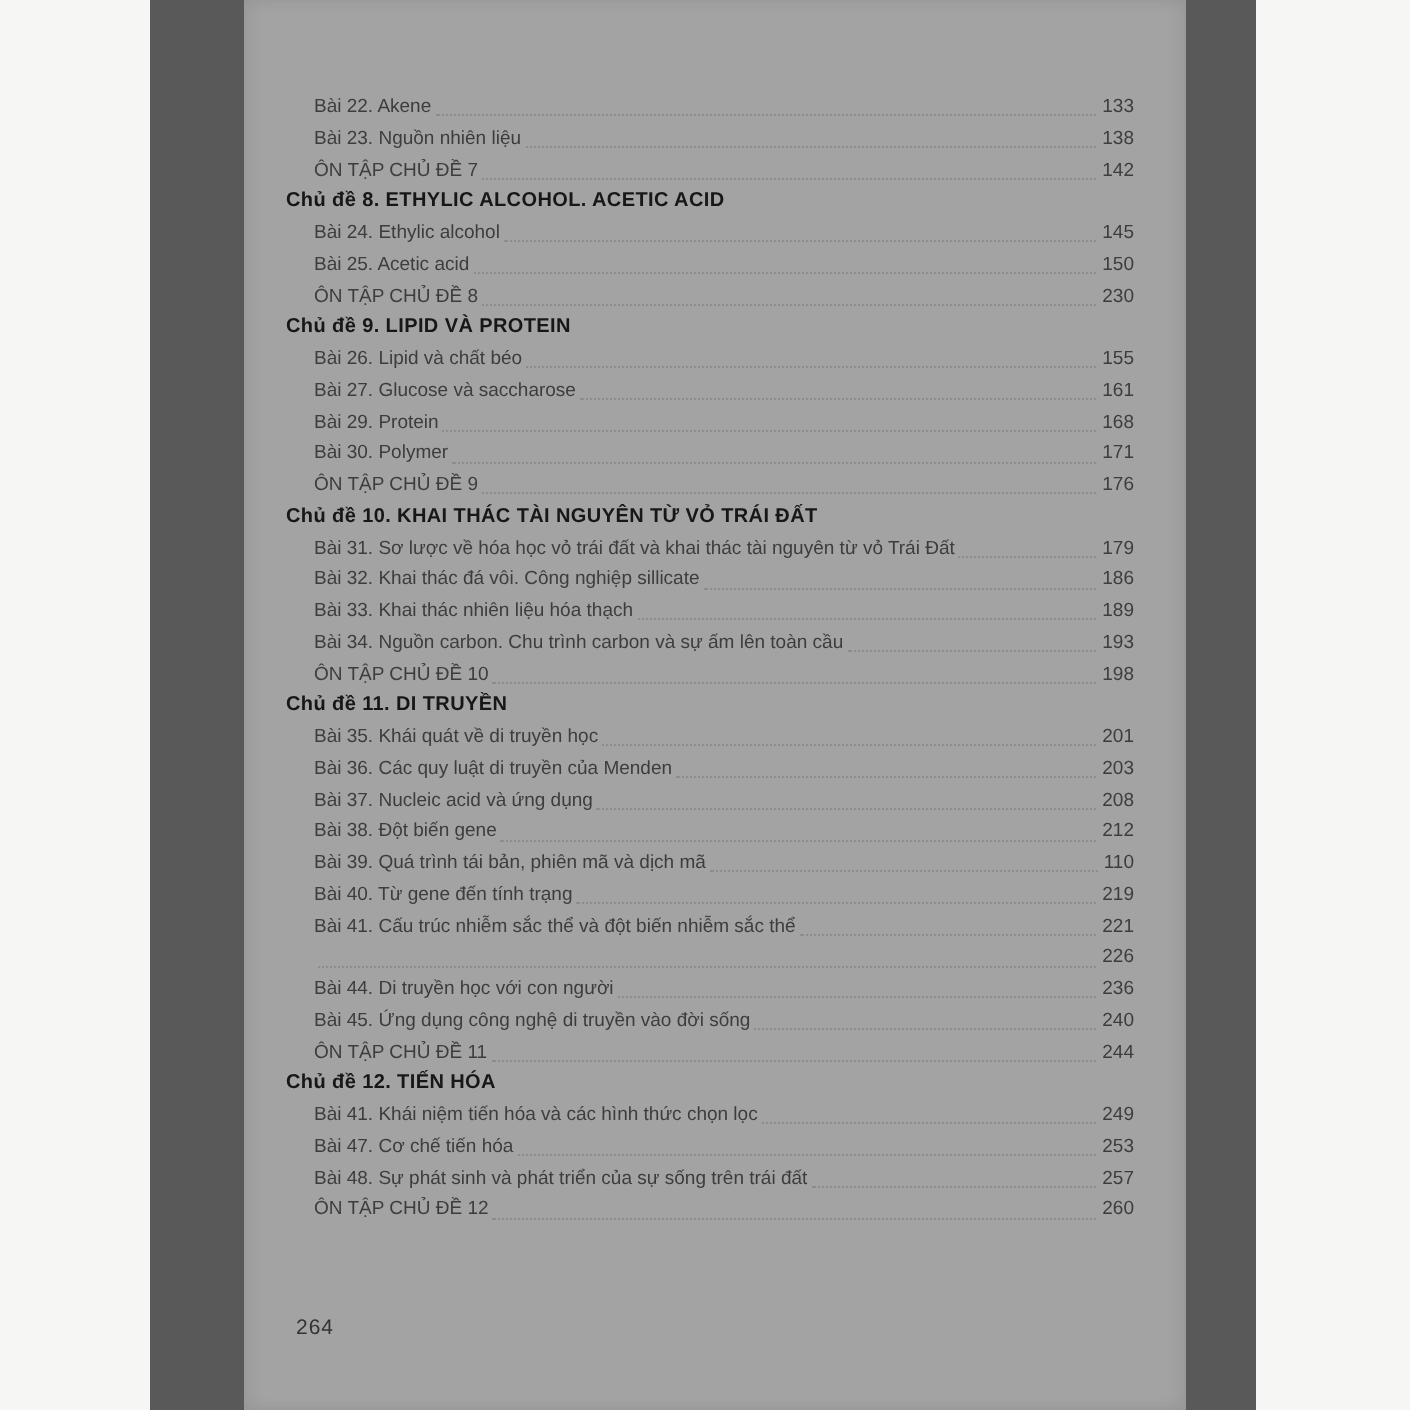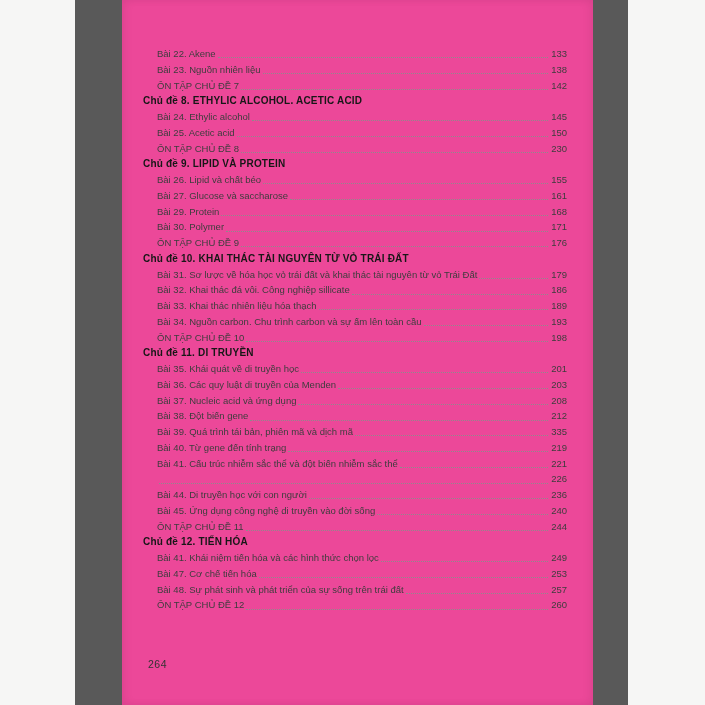--- a/index.html
+++ b/index.html
@@ -8,21 +8,21 @@
     background:#f5f5f4;
     font-family:"Liberation Sans", sans-serif;
     overflow:hidden;
   }
   .stage{position:relative;width:705px;height:705px;background:#f6f6f5;}
   .edge-bar{position:absolute;top:0;bottom:0;background:#595959;}
   .edge-bar.left{left:75px;width:47px;}
   .edge-bar.right{left:593px;width:35px;}
   .page{
     position:absolute;left:122px;top:0;width:471px;height:705px;
-    background:#ec4899;
+    background:#a3a3a3;
     box-shadow:inset 4px 0 8px rgba(0,0,0,0.05), inset -4px 0 8px rgba(0,0,0,0.05);
   }
   .toc{position:absolute;left:21px;top:46px;width:424px;}
   .row{
     display:flex;align-items:baseline;
     height:15.75px;line-height:15.75px;
     font-size:9.5px;color:#3d3d3d;
     white-space:nowrap;overflow:hidden;
   }
   .row.entry,.row.review{padding-left:14px;}
@@ -158,21 +158,21 @@
           <span class="pg">208</span>
         </div>
         <div class="row entry">
           <span class="t">Bài 38. Đột biến gene</span>
           <span class="leader"></span>
           <span class="pg">212</span>
         </div>
         <div class="row entry">
           <span class="t">Bài 39. Quá trình tái bản, phiên mã và dịch mã</span>
           <span class="leader"></span>
-          <span class="pg">335</span>
+          <span class="pg">110</span>
         </div>
         <div class="row entry">
           <span class="t">Bài 40. Từ gene đến tính trạng</span>
           <span class="leader"></span>
           <span class="pg">219</span>
         </div>
         <div class="row entry">
           <span class="t">Bài 41. Cấu trúc nhiễm sắc thể và đột biến nhiễm sắc thể</span>
           <span class="leader"></span>
           <span class="pg">221</span>

